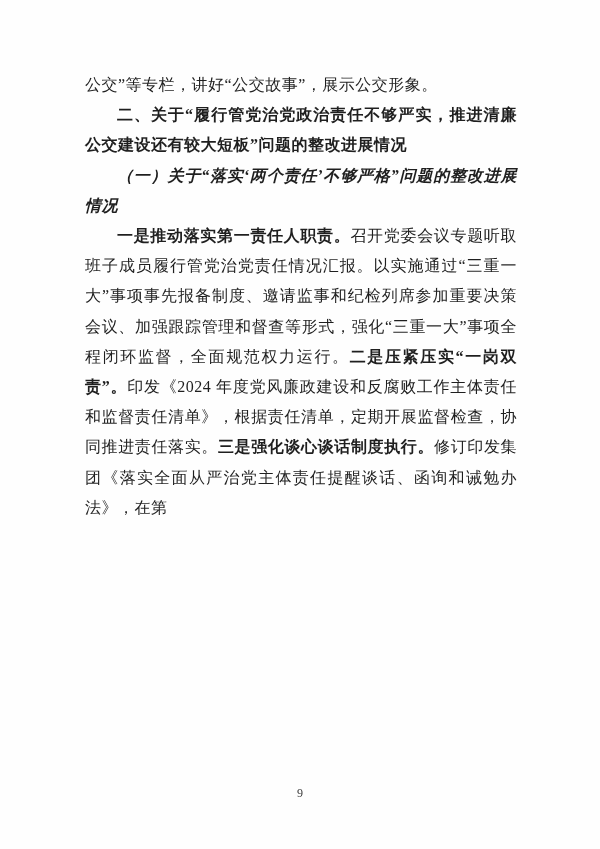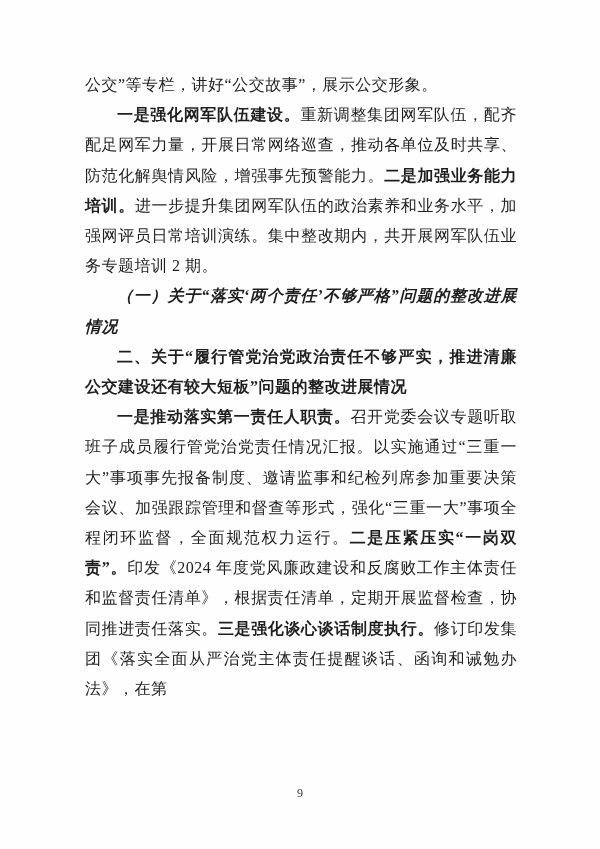--- a/index.html
+++ b/index.html
@@ -57,19 +57,18 @@
     font-family: "Liberation Serif", "DejaVu Serif", serif;
   }
 </style>
 </head>
 <body>
 
 <div class="doc-page">
   <div class="doc-body">
 
   <p class="no-indent"><span class="run-body">公交”等专栏，讲好“公交故事”，展示公交形象。</span></p>
-      <p><span class="run-bold">一是强化网军队伍建设。</span><span class="run-body">重新调整集团网军队伍，配齐配足网军力量，开展日常网络巡查，推动各单位及时共享、防范化解舆情风险，增强事先预警能力。</span><span class="run-bold">二是加强业务能力培训。</span><span class="run-body">进一步提升集团网军队伍的政治素养和业务水平，加强网评员日常培训演练。集中整改期内，共开展网军队伍业务专题培训 2 期。</span></p>
+      <p><span class="run-bold">二、关于“履行管党治党政治责任不够严实，推进清廉公交建设还有较大短板”问题的整改进展情况</span></p>
       <p><span class="run-kai">（一）关于“落实‘两个责任’不够严格”问题的整改进展情况</span></p>
-      <p><span class="run-bold">二、关于“履行管党治党政治责任不够严实，推进清廉公交建设还有较大短板”问题的整改进展情况</span></p>
       <p><span class="run-bold">一是推动落实第一责任人职责。</span><span class="run-body">召开党委会议专题听取班子成员履行管党治党责任情况汇报。以实施通过“三重一大”事项事先报备制度、邀请监事和纪检列席参加重要决策会议、加强跟踪管理和督查等形式，强化“三重一大”事项全程闭环监督，全面规范权力运行。</span><span class="run-bold">二是压紧压实“一岗双责”。</span><span class="run-body">印发《2024 年度党风廉政建设和反腐败工作主体责任和监督责任清单》，根据责任清单，定期开展监督检查，协同推进责任落实。</span><span class="run-bold">三是强化谈心谈话制度执行。</span><span class="run-body">修订印发集团《落实全面从严治党主体责任提醒谈话、函询和诫勉办法》，在第</span></p>
     </div>
   <div class="page-number">9</div>
 </div>
 
 </body></html>

